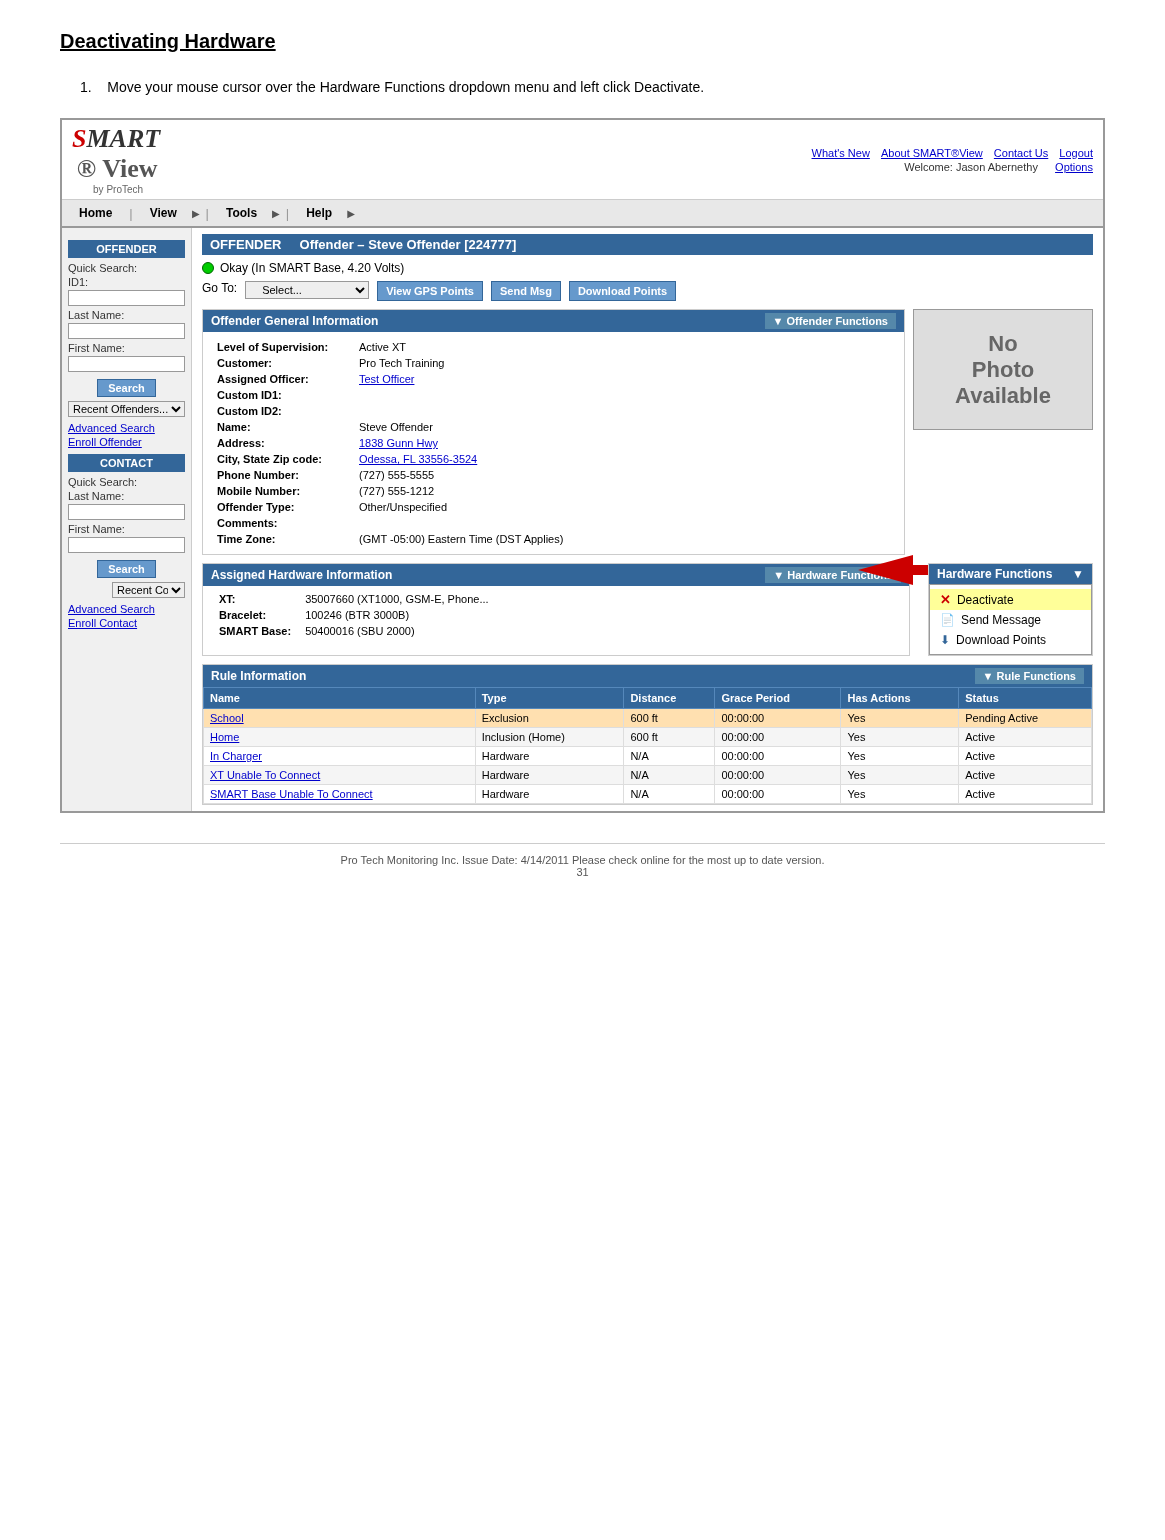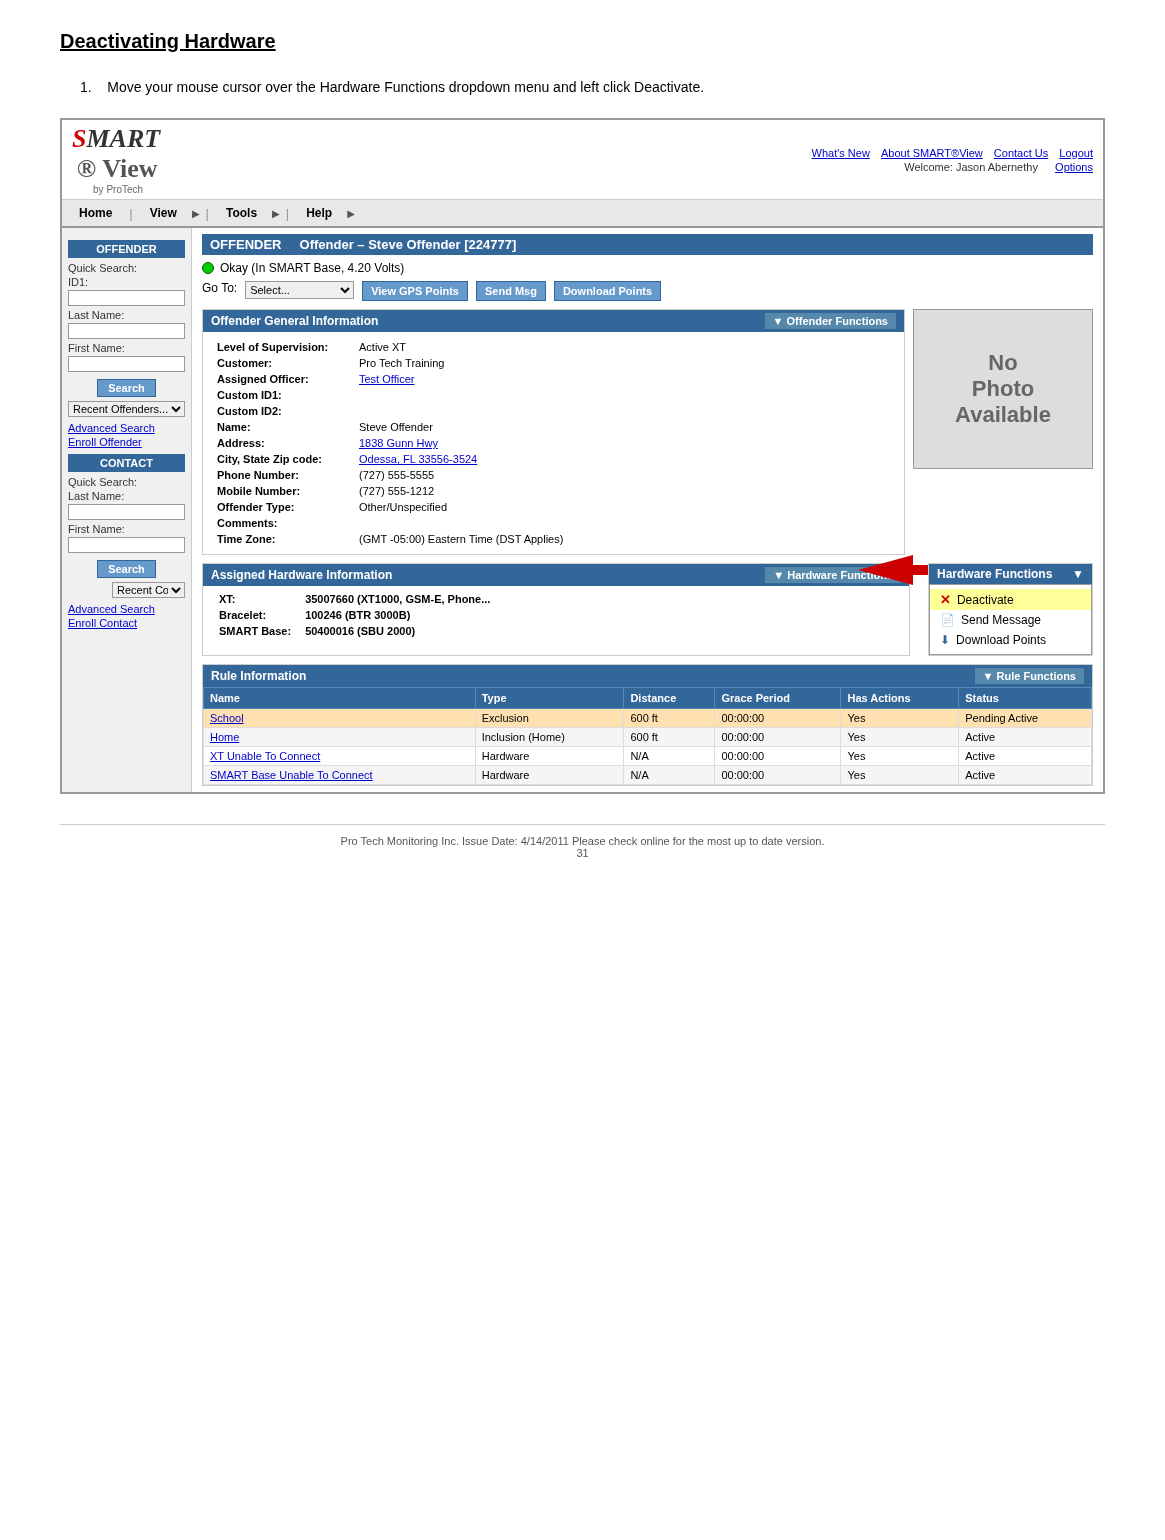--- a/index.html
+++ b/index.html
@@ -47,46 +47,46 @@
     
     .main-content { flex: 1; padding: 6px 10px; }
 
     .offender-header { background: #336699; color: #fff; font-weight: bold; font-size: 13px; padding: 3px 8px; margin-bottom: 6px; }
 
     .status-line { display: flex; align-items: center; gap: 6px; margin-bottom: 6px; font-size: 12px; }
     .status-dot { width: 12px; height: 12px; border-radius: 50%; background: #00cc00; border: 1px solid #006600; display: inline-block; }
 
     .goto-row { display: flex; align-items: flex-start; gap: 8px; margin-bottom: 8px; }
     .goto-label { font-size: 12px; }
-    .goto-select { font-size: 11px; padding: 1px 0; border: 1px solid #999; width: 109px; }
+    .goto-select { font-size: 11px; padding: 1px 12px; border: 1px solid #999; width: 124px; }
     .btn-view-gps { background: #6699cc; color: #fff; border: 1px solid #336699; font-size: 11px; padding: 3px 8px; cursor: pointer; font-weight: bold; }
     .btn-send-msg { background: #6699cc; color: #fff; border: 1px solid #336699; font-size: 11px; padding: 3px 8px; cursor: pointer; font-weight: bold; }
     .btn-download { background: #6699cc; color: #fff; border: 1px solid #336699; font-size: 11px; padding: 3px 8px; cursor: pointer; font-weight: bold; }
     .section-box { border: 1px solid #ccc; flex: 1; }
     .section-title-bar { background: #336699; color: #fff; font-weight: bold; font-size: 12px; padding: 3px 8px; display: flex; justify-content: space-between; align-items: center; }
     .section-body { padding: 6px 8px; font-size: 11px; }
     .info-table { width: 100%; }
     .info-table td { padding: 1px 4px; vertical-align: top; }
     .info-table td:first-child { font-weight: bold; white-space: nowrap; width: 140px; }
     .info-table a { color: #0000cc; text-decoration: underline; }
 
     
-    .photo-box { width: 180px; min-width: 180px; border: 1px solid #999; background: #ddd; display: flex; align-items: center; justify-content: center; text-align: center; font-size: 20px; font-weight: bold; color: #666; padding: 10px; height: 160px; }
+    .photo-box { width: 180px; min-width: 180px; border: 1px solid #999; background: #ddd; display: flex; align-items: center; justify-content: center; text-align: center; font-size: 20px; font-weight: bold; color: #666; padding: 10px; height: 121px; }
 
     
     .hw-functions-box { border: 1px solid #ccc; background: #fff; position: relative; margin-left: 10px; }
     .hw-functions-title { background: #336699; color: #fff; font-weight: bold; font-size: 12px; padding: 3px 8px; display: flex; justify-content: space-between; align-items: center; cursor: pointer; }
     .hw-dropdown { background: #fff; border: 1px solid #999; padding: 4px 0; min-width: 160px; }
     .hw-item { padding: 3px 10px; font-size: 12px; display: flex; align-items: center; gap: 6px; cursor: pointer; }
     .hw-item.highlighted { background: #ffff99; }
     .hw-item .icon-x { color: #cc0000; font-weight: bold; font-size: 13px; }
     .hw-item .icon-msg { color: #336699; }
     .hw-item .icon-dl { color: #336699; }
     .assigned-hw-body { font-size: 11px; padding: 4px 8px; }
-    .assigned-hw-body table td { padding: 1px 6px; font-weight: bold; }
+    .assigned-hw-body table td { padding: 1px 6px; }
     .assigned-hw-body table td:first-child { font-weight: bold; }
 
     
     .rule-info-section { border: 1px solid #ccc; }
     .rule-table { width: 100%; border-collapse: collapse; font-size: 11px; }
     .rule-table th { background: #336699; color: #fff; padding: 4px 6px; text-align: left; border: 1px solid #5588bb; }
     .rule-table td { padding: 3px 6px; border: 1px solid #ddd; vertical-align: middle; }
     .rule-table tr:nth-child(even) { background: #f5f5f5; }
     .rule-table tr:nth-child(odd) { background: #fff; }
     .row-orange td { background: #ffe0b0 !important; }
@@ -357,20 +357,28 @@
     </tr>
                 <tr>
       <td style="color:#0000cc;text-decoration:underline;cursor:pointer">Home</td>
       <td>Inclusion (Home)</td>
       <td>600 ft</td>
       <td>00:00:00</td>
       <td>Yes</td>
       <td>Active</td>
     </tr>
                 <tr>
+      <td style="color:#0000cc;text-decoration:underline;cursor:pointer">In Charger</td>
+      <td>Hardware</td>
+      <td>N/A</td>
+      <td>00:00:00</td>
+      <td>Yes</td>
+      <td>Active</td>
+    </tr>
+                <tr>
       <td style="color:#0000cc;text-decoration:underline;cursor:pointer">XT Unable To Connect</td>
       <td>Hardware</td>
       <td>N/A</td>
       <td>00:00:00</td>
       <td>Yes</td>
       <td>Active</td>
     </tr>
                 <tr>
       <td style="color:#0000cc;text-decoration:underline;cursor:pointer">SMART Base Unable To Connect</td>
       <td>Hardware</td>

